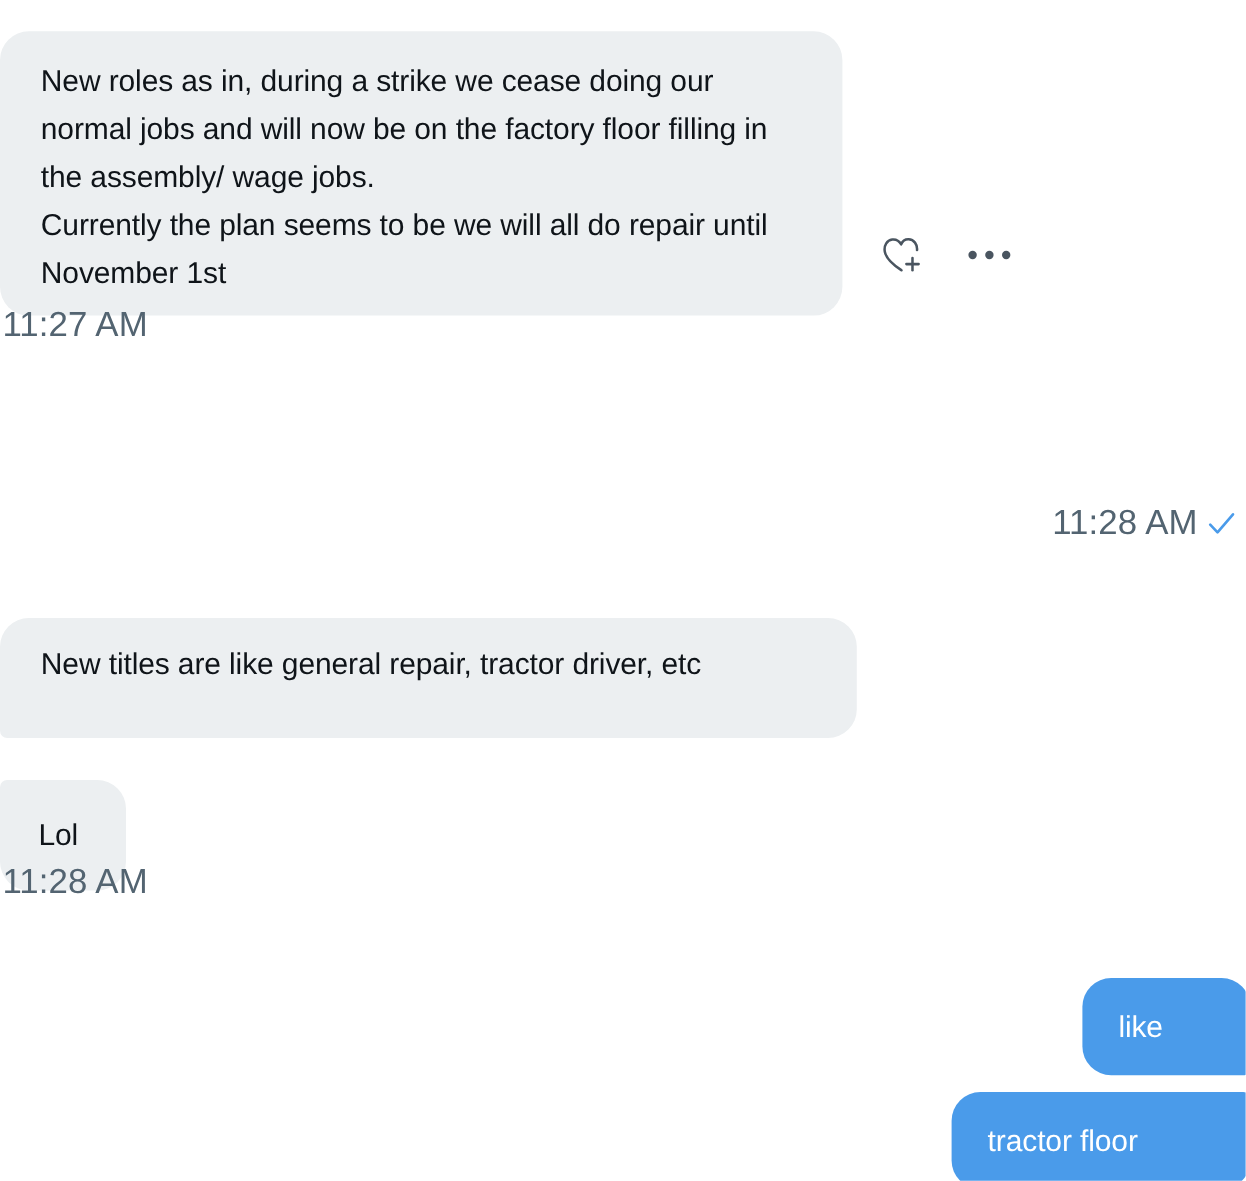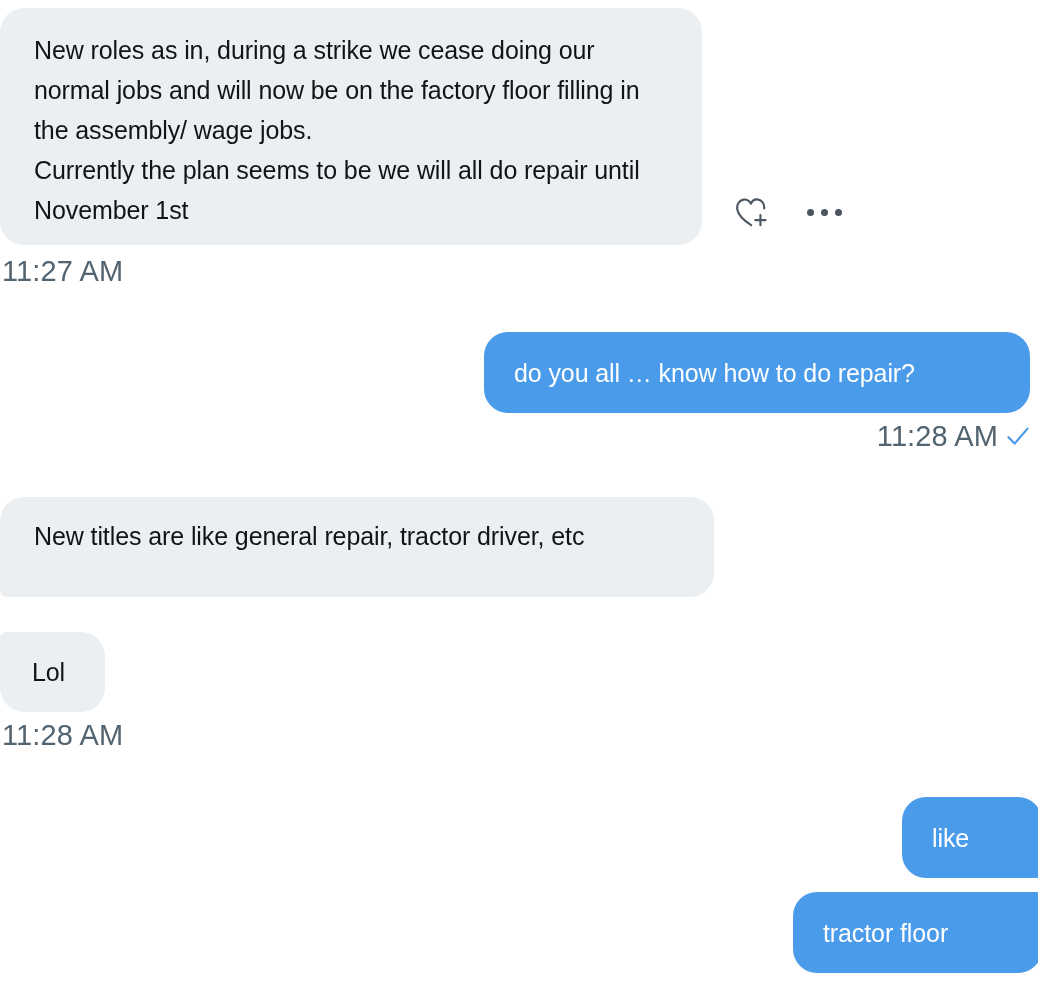--- a/index.html
+++ b/index.html
@@ -21,20 +21,21 @@
     height: 984px;
     background: #ffffff;
   }
 
   
   .bubble {
     position: absolute;
     box-sizing: border-box;
     display: flex;
     align-items: center;
+    margin-top: 18px;
   }
   .bubble-text {
     font-size: 25px;
     line-height: 38px;
     letter-spacing: -0.1px;
     white-space: pre-line;
   }
 
   .bubble.incoming {
     background: #eceff1;
@@ -137,21 +138,21 @@
     padding: 18px 34px;
     align-items: flex-start;
   }
   #msg-3 .bubble-text { line-height: 42px; }
 
   
   #msg-4 {
     left: 0px;
     top: 632px;
     width: 105px;
-    height: 80px;
+    height: 92px;
     border-radius: 6px 24px 24px 24px;
     padding: 0 32px;
   }
 
   
   #msg-5 {
     left: 902px;
     top: 797px;
     width: 140px;
     height: 81px;
@@ -194,23 +195,20 @@
         <span></span>
         <span></span>
       </span>
     </button>
   </div>
 
   <div class="timestamp" id="ts-1">
     <span>11:27 AM</span>
   </div>
 
-  <div class="bubble outgoing" id="msg-2">
-    <span class="bubble-text">do you all … know how to do repair?</span>
-  </div>
 
   <div class="timestamp" id="ts-2">
     <span>11:28 AM</span>
     <span class="check-icon">
       <svg width="24" height="22" viewBox="0 0 24 22" fill="none">
         <path d="M2.5 12.2 L8.6 18.6 L21.5 3.6" stroke="#4a9bea" stroke-width="2.2" stroke-linecap="round" stroke-linejoin="round"></path>
       </svg>
     </span>
   </div>
 

